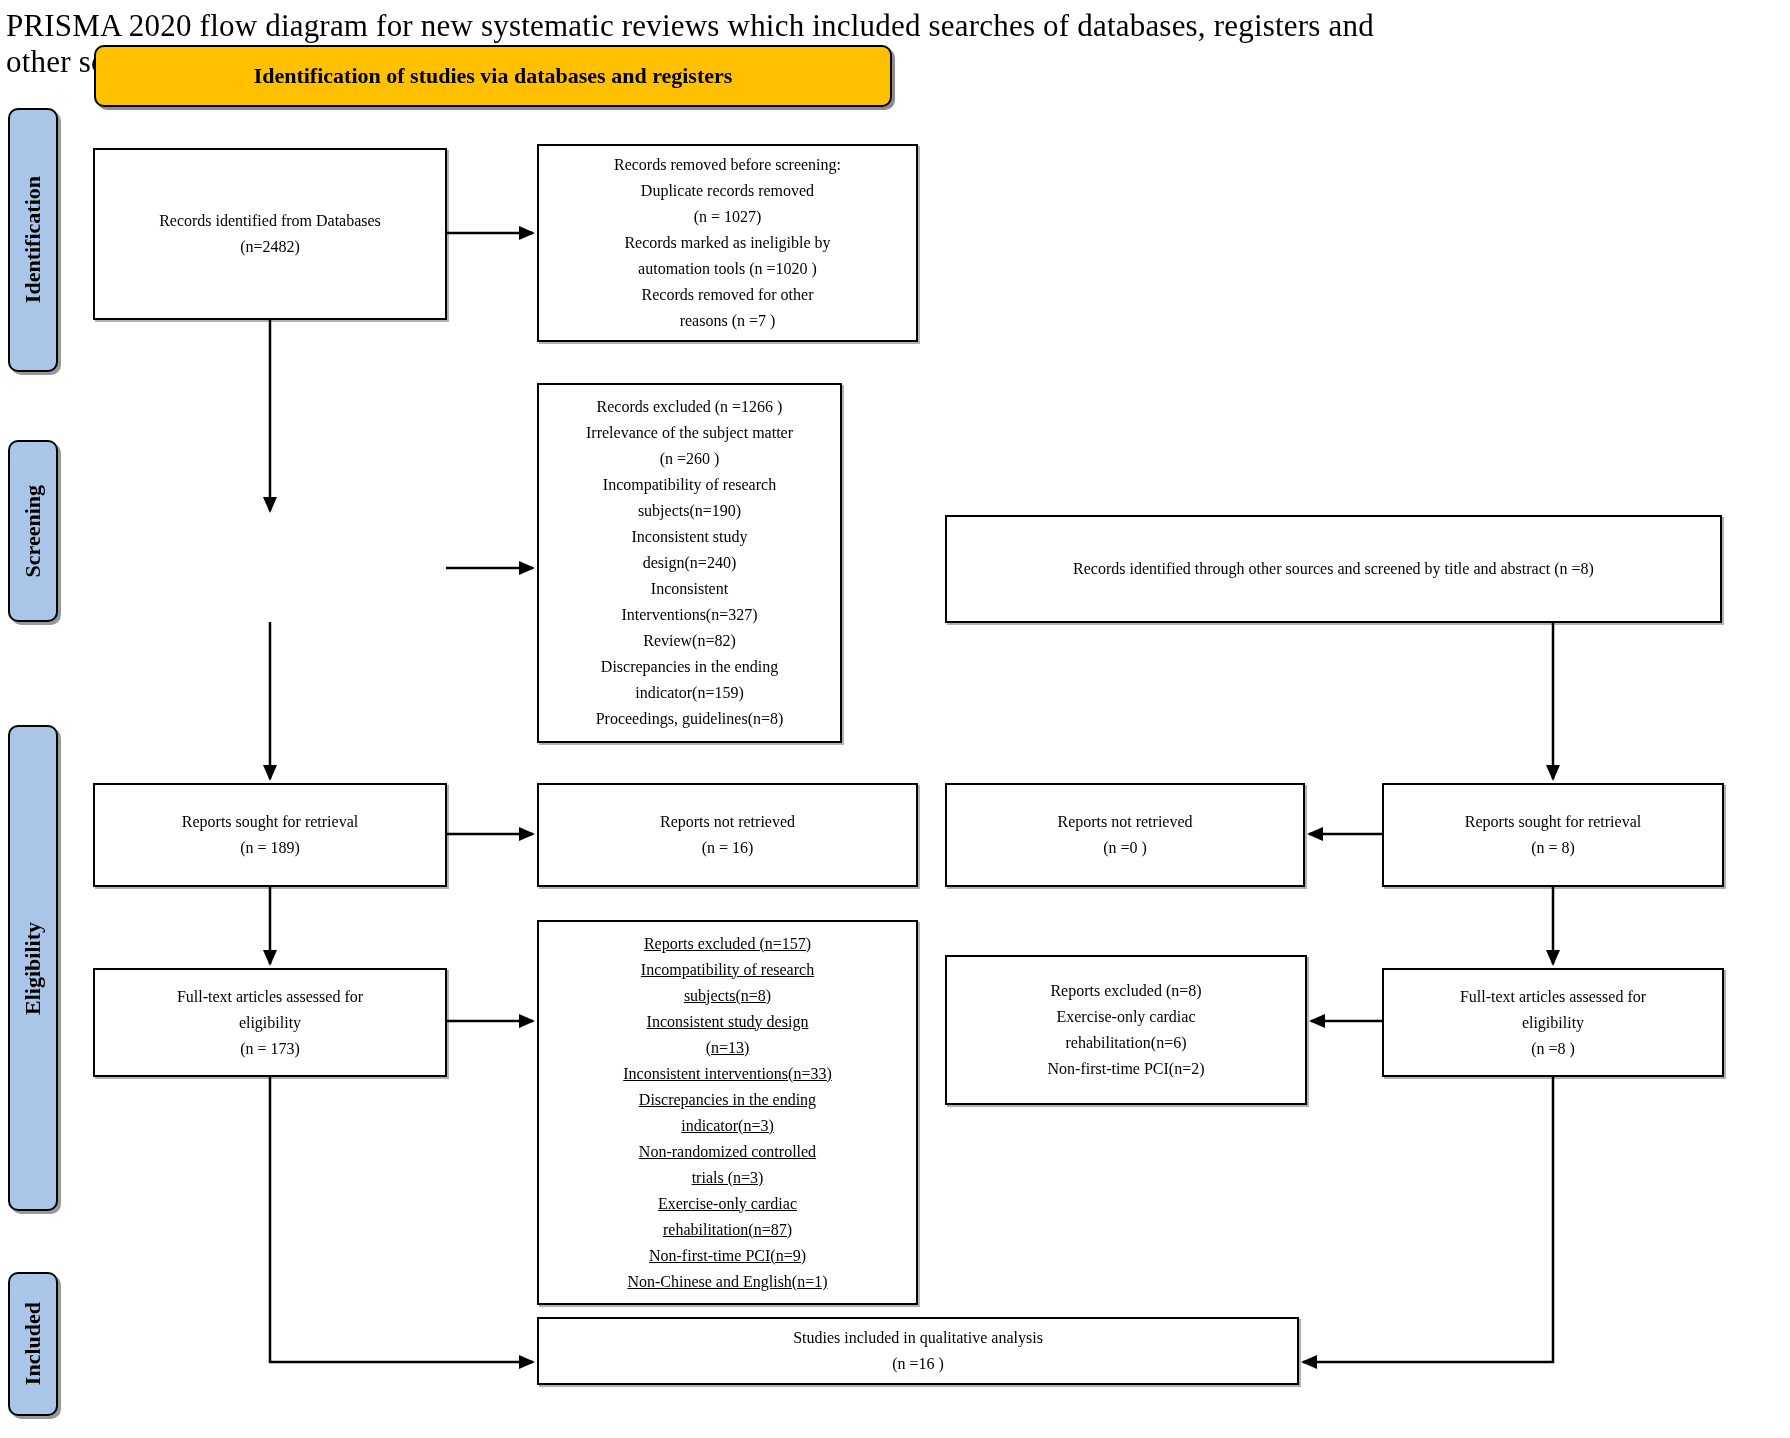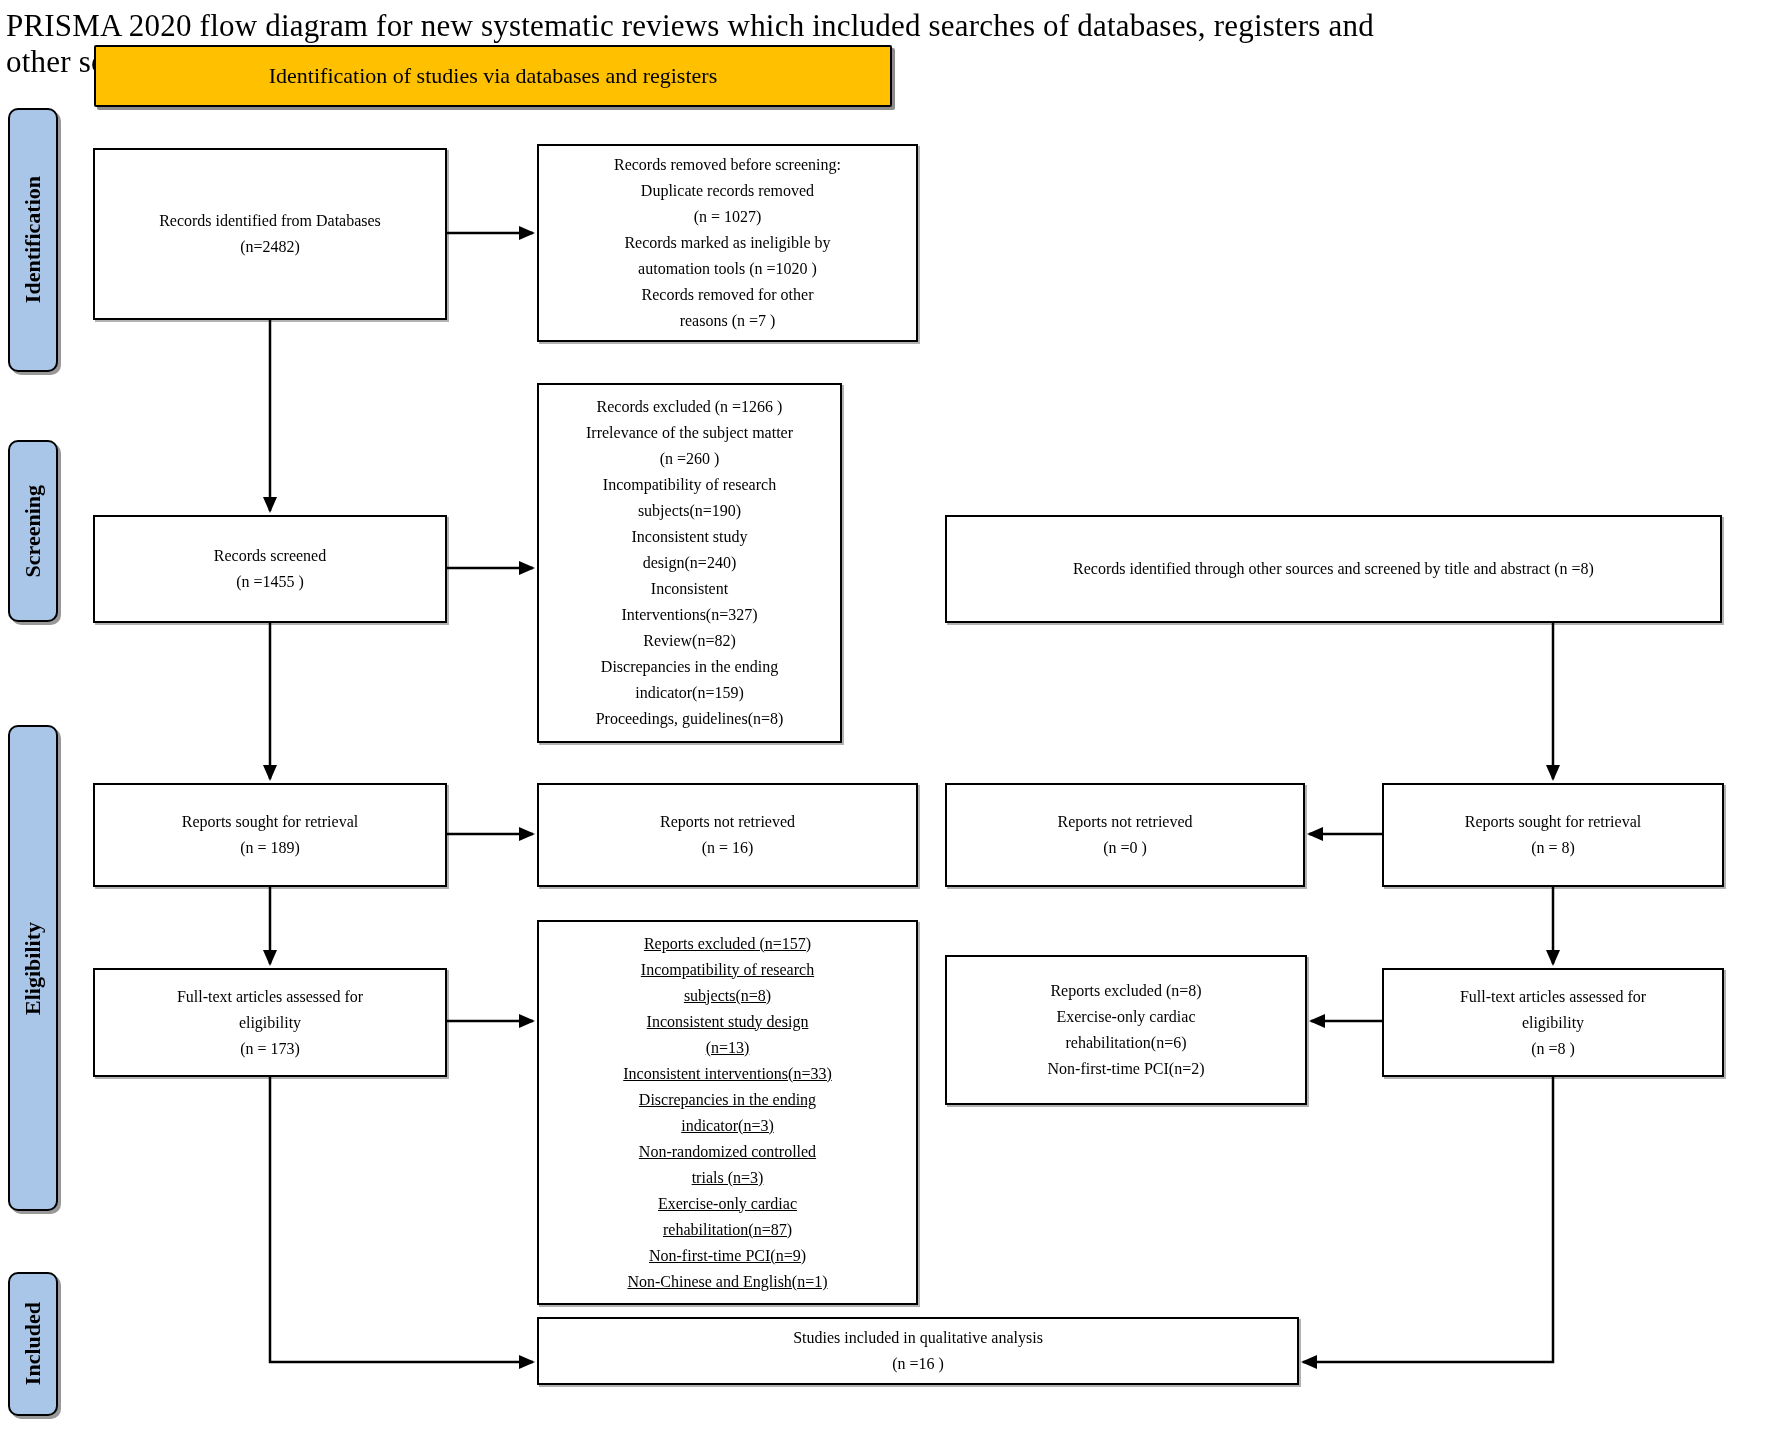--- a/index.html
+++ b/index.html
@@ -14,24 +14,24 @@
     position:relative;width:1790px;height:1438px;background:#fff;
     font-family:"Liberation Serif","DejaVu Serif",serif;color:var(--c-text);
     overflow:hidden;
   }
   .title{
     position:absolute;left:6px;top:8px;width:1400px;
     font-size:31px;font-weight:normal;letter-spacing:0.2px;
   }
   .hdr{
     position:absolute;height:58px;background:var(--c-header-bg);
-    border:2px solid var(--c-border);border-radius:2px;
+    border:2px solid var(--c-border);border-radius:10px;
     box-shadow:3px 3px 0 rgba(0,0,0,0.45);
     display:flex;align-items:center;justify-content:center;
-    font-size:22px;font-weight:normal;text-align:center;
+    font-size:22px;font-weight:bold;text-align:center;
   }
   #hdr-db{left:94px;top:45px;width:794px;}
   #hdr-other{left:919px;top:45px;width:801px;}
   .stage{
     position:absolute;left:8px;width:46px;background:var(--c-stage-bg);
     border:2px solid var(--c-border);border-radius:10px;
     box-shadow:3px 3px 0 rgba(0,0,0,0.40);
     display:flex;align-items:center;justify-content:center;
   }
   .stage span{
@@ -117,22 +117,20 @@
 
   <div class="box" id="b-identified">Records identified from Databases
 (n=2482)</div>
   <div class="box" id="b-removed">Records removed before screening:
 Duplicate records removed
 (n = 1027)
 Records marked as ineligible by
 automation tools (n =1020 )
 Records removed for other
 reasons (n =7 )</div>
-  <div class="box" id="b-screened">Records screened
-(n =1455 )</div>
   <div class="box" id="b-excluded-rec">Records excluded (n =1266 )
 Irrelevance of the subject matter
 (n =260 )
 Incompatibility of research
 subjects(n=190)
 Inconsistent study
 design(n=240)
 Inconsistent
 Interventions(n=327)
 Review(n=82)

